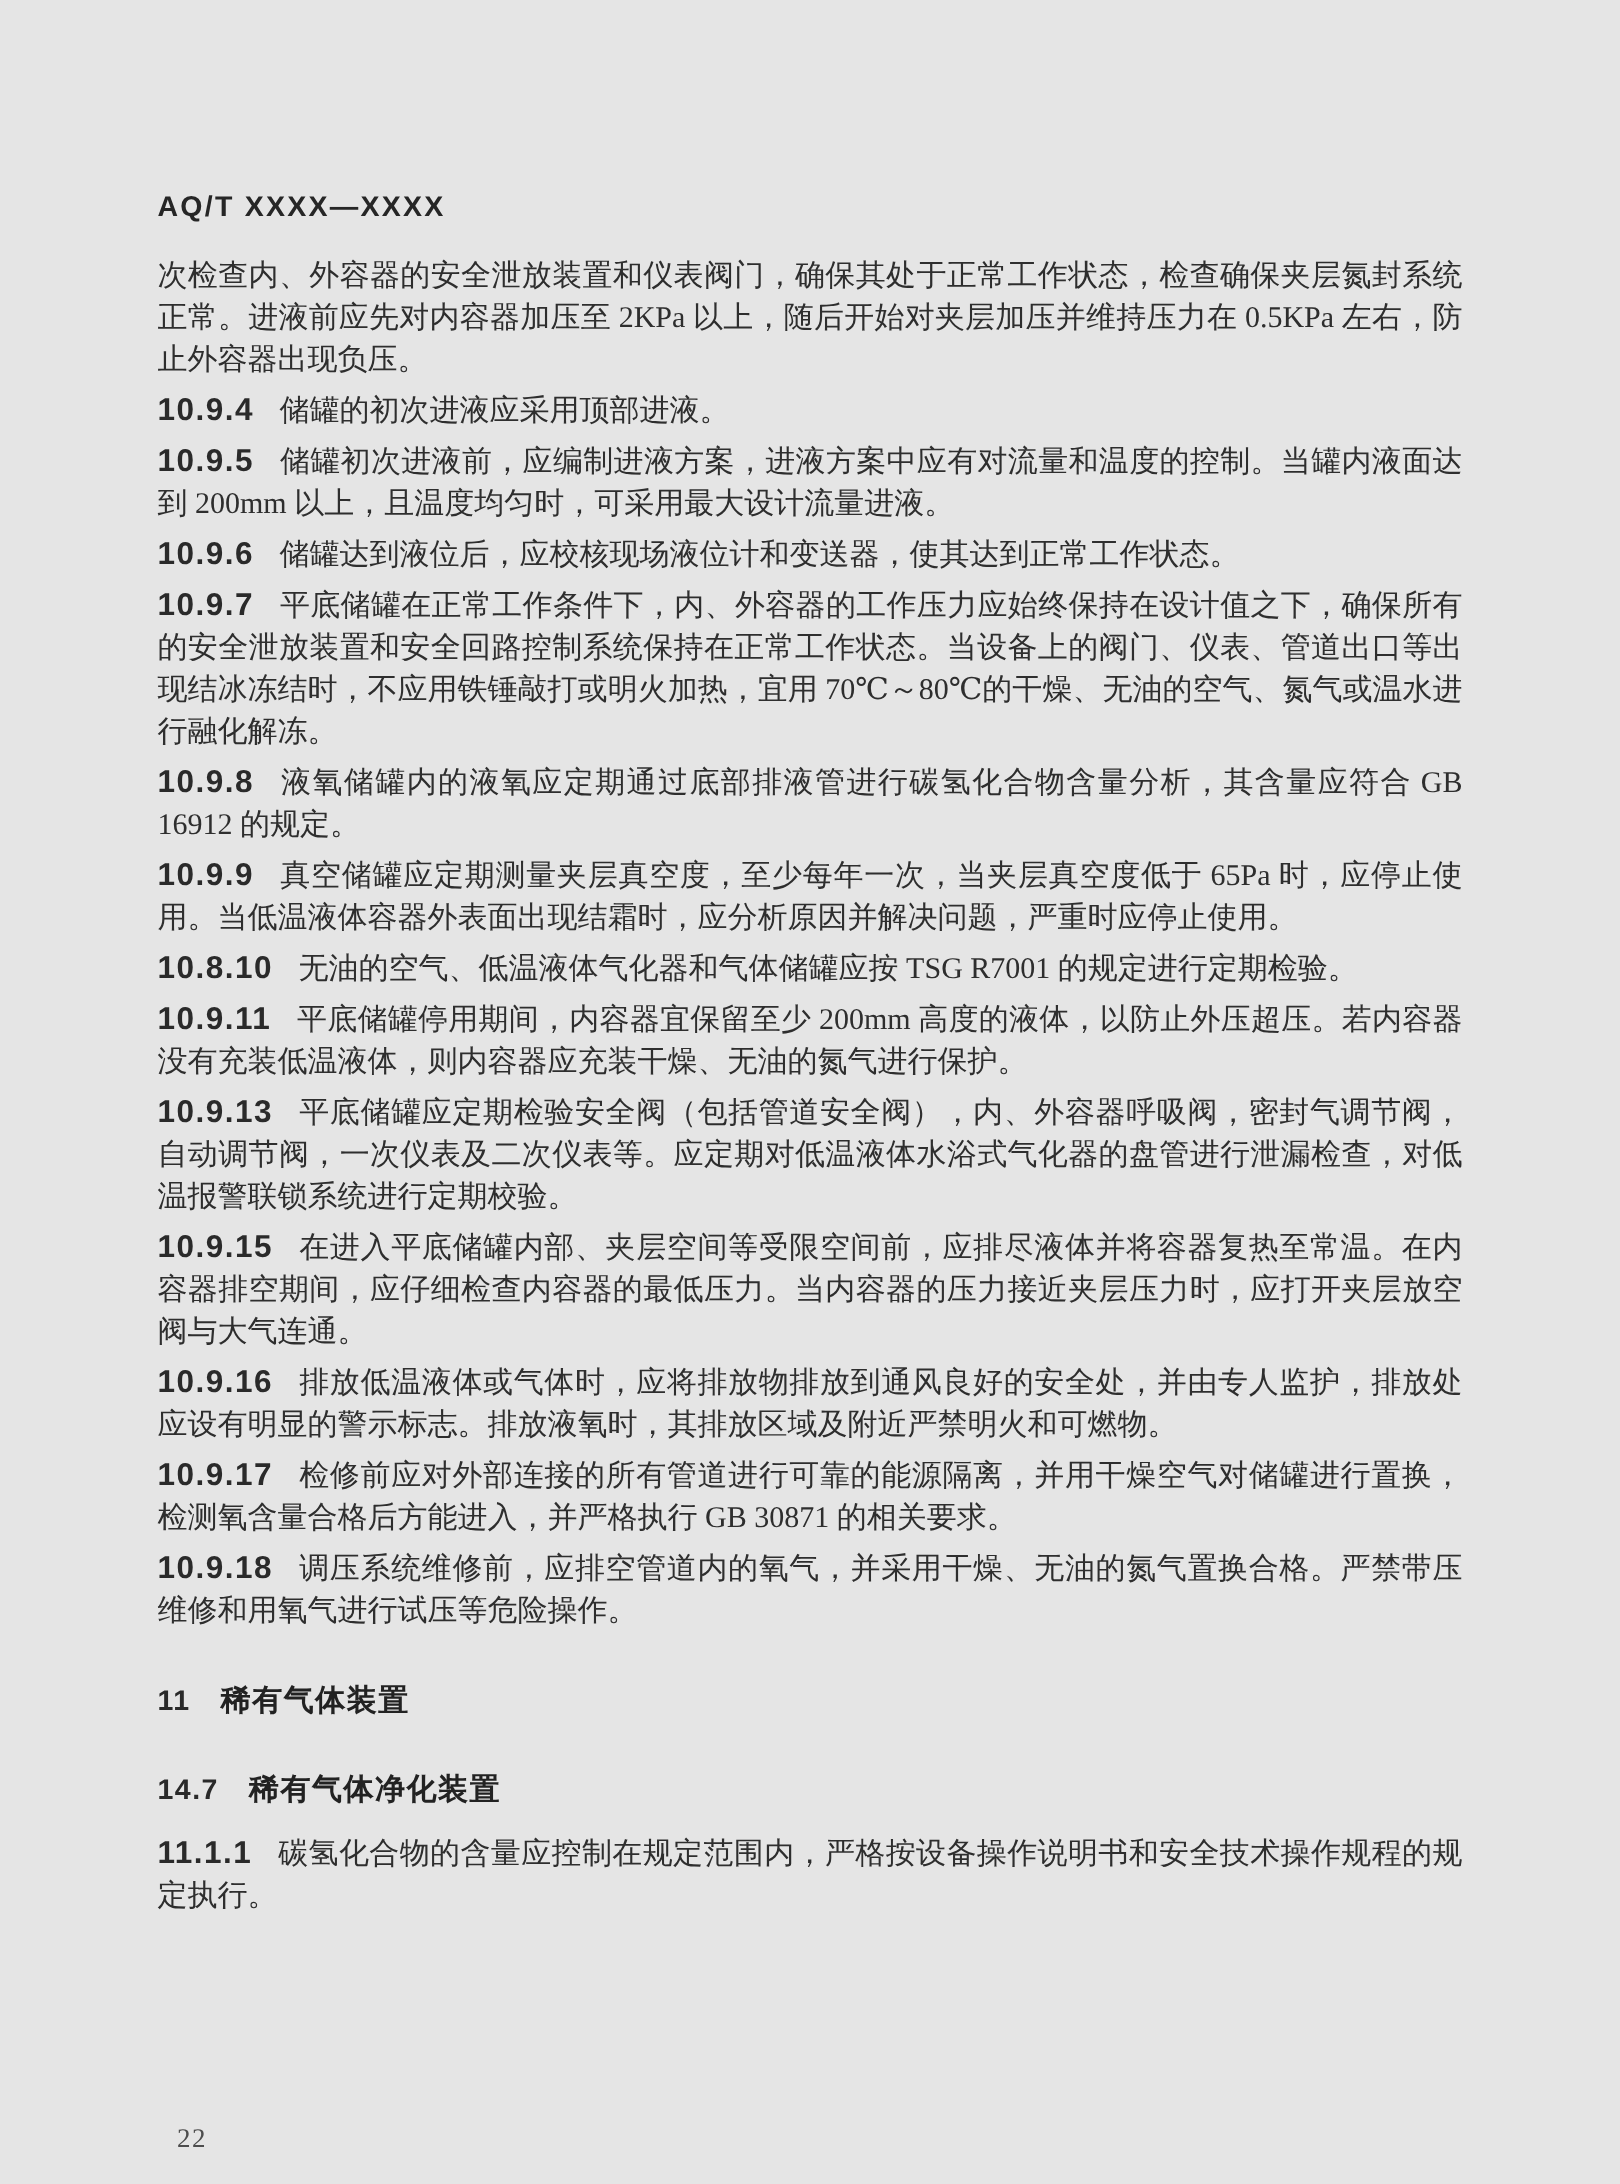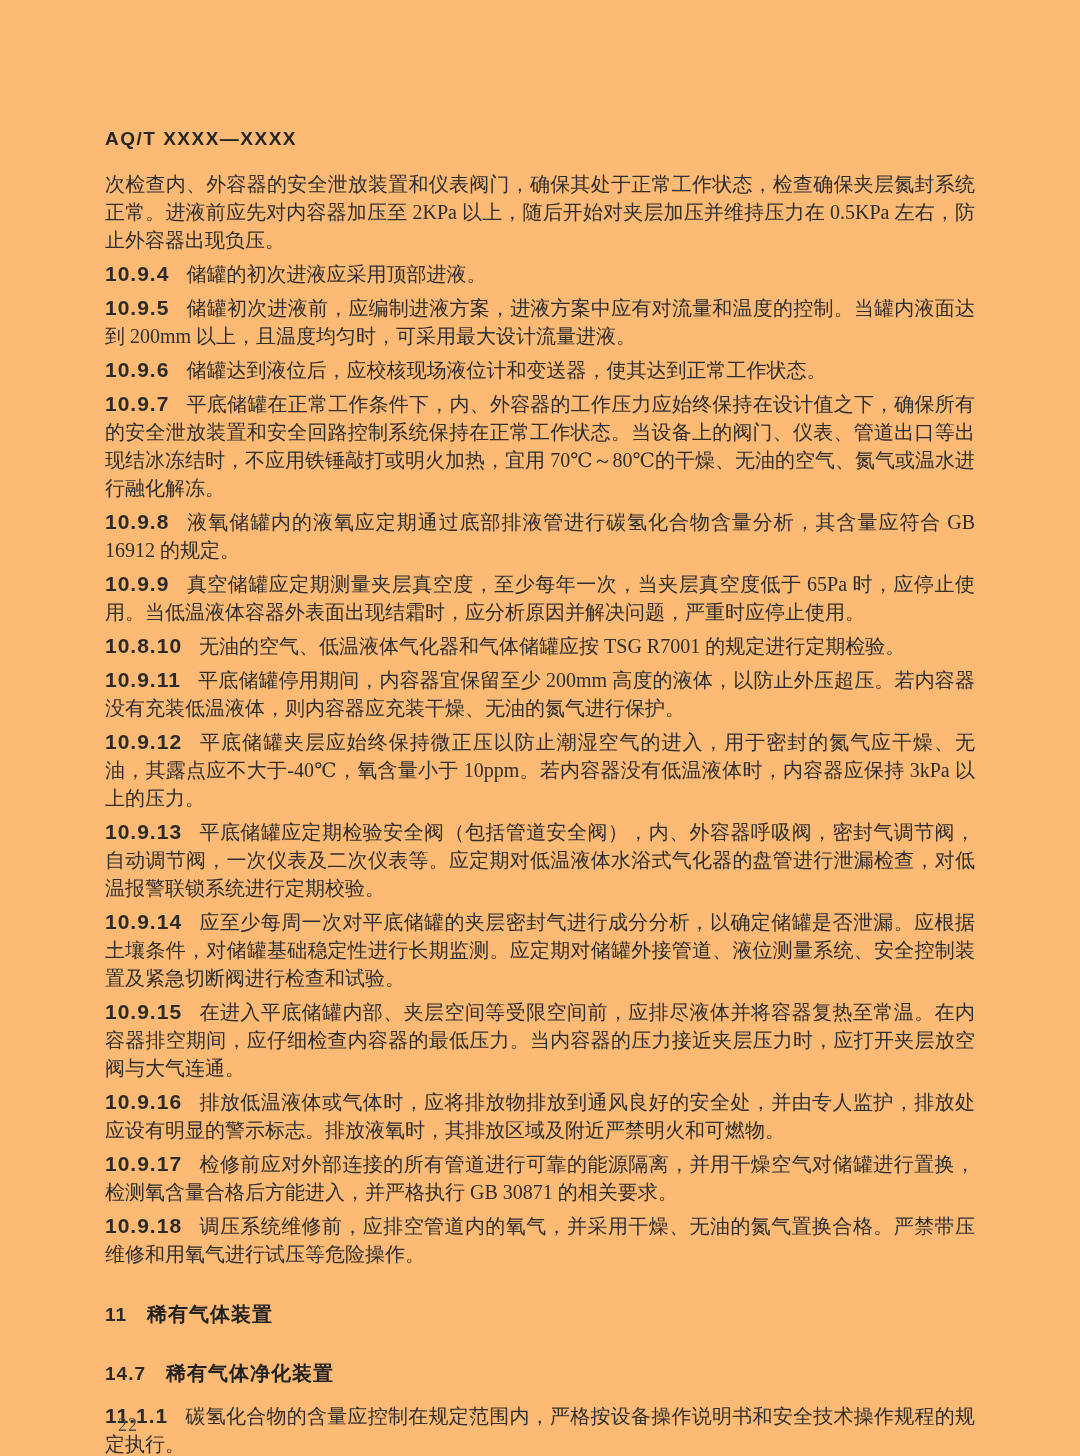--- a/index.html
+++ b/index.html
@@ -5,21 +5,21 @@
   html, body {
     margin: 0;
     padding: 0;
     background: #ffffff;
   }
   .page {
     position: relative;
     width: 1080px;
     height: 1456px;
     margin: 0 auto;
-    background: #fdba74;
+    background: #e5e5e5;
     box-sizing: border-box;
     padding: 127px 105px 0 105px;
     font-family: "Liberation Serif", "DejaVu Serif", serif;
     color: #2e2e2e;
     overflow: hidden;
   }
   .doc-header {
     font-family: "Liberation Sans", "DejaVu Sans", sans-serif;
     font-weight: 700;
     font-size: 19px;
@@ -80,23 +80,21 @@
   <div class="doc-body">
       <p class="para">次检查内、外容器的安全泄放装置和仪表阀门，确保其处于正常工作状态，检查确保夹层氮封系统正常。进液前应先对内容器加压至 2KPa 以上，随后开始对夹层加压并维持压力在 0.5KPa 左右，防止外容器出现负压。</p>
       <p class="para clause"><span class="num">10.9.4</span><span class="txt">储罐的初次进液应采用顶部进液。</span></p>
       <p class="para clause"><span class="num">10.9.5</span><span class="txt">储罐初次进液前，应编制进液方案，进液方案中应有对流量和温度的控制。当罐内液面达到 200mm 以上，且温度均匀时，可采用最大设计流量进液。</span></p>
       <p class="para clause"><span class="num">10.9.6</span><span class="txt">储罐达到液位后，应校核现场液位计和变送器，使其达到正常工作状态。</span></p>
       <p class="para clause"><span class="num">10.9.7</span><span class="txt">平底储罐在正常工作条件下，内、外容器的工作压力应始终保持在设计值之下，确保所有的安全泄放装置和安全回路控制系统保持在正常工作状态。当设备上的阀门、仪表、管道出口等出现结冰冻结时，不应用铁锤敲打或明火加热，宜用 70℃～80℃的干燥、无油的空气、氮气或温水进行融化解冻。</span></p>
       <p class="para clause"><span class="num">10.9.8</span><span class="txt">液氧储罐内的液氧应定期通过底部排液管进行碳氢化合物含量分析，其含量应符合 GB 16912 的规定。</span></p>
       <p class="para clause"><span class="num">10.9.9</span><span class="txt">真空储罐应定期测量夹层真空度，至少每年一次，当夹层真空度低于 65Pa 时，应停止使用。当低温液体容器外表面出现结霜时，应分析原因并解决问题，严重时应停止使用。</span></p>
       <p class="para clause"><span class="num">10.8.10</span><span class="txt">无油的空气、低温液体气化器和气体储罐应按 TSG R7001 的规定进行定期检验。</span></p>
       <p class="para clause"><span class="num">10.9.11</span><span class="txt">平底储罐停用期间，内容器宜保留至少 200mm 高度的液体，以防止外压超压。若内容器没有充装低温液体，则内容器应充装干燥、无油的氮气进行保护。</span></p>
-      <p class="para clause"><span class="num">10.9.12</span><span class="txt">平底储罐夹层应始终保持微正压以防止潮湿空气的进入，用于密封的氮气应干燥、无油，其露点应不大于-40℃，氧含量小于 10ppm。若内容器没有低温液体时，内容器应保持 3kPa 以上的压力。</span></p>
       <p class="para clause"><span class="num">10.9.13</span><span class="txt">平底储罐应定期检验安全阀（包括管道安全阀），内、外容器呼吸阀，密封气调节阀，自动调节阀，一次仪表及二次仪表等。应定期对低温液体水浴式气化器的盘管进行泄漏检查，对低温报警联锁系统进行定期校验。</span></p>
-      <p class="para clause"><span class="num">10.9.14</span><span class="txt">应至少每周一次对平底储罐的夹层密封气进行成分分析，以确定储罐是否泄漏。应根据土壤条件，对储罐基础稳定性进行长期监测。应定期对储罐外接管道、液位测量系统、安全控制装置及紧急切断阀进行检查和试验。</span></p>
       <p class="para clause"><span class="num">10.9.15</span><span class="txt">在进入平底储罐内部、夹层空间等受限空间前，应排尽液体并将容器复热至常温。在内容器排空期间，应仔细检查内容器的最低压力。当内容器的压力接近夹层压力时，应打开夹层放空阀与大气连通。</span></p>
       <p class="para clause"><span class="num">10.9.16</span><span class="txt">排放低温液体或气体时，应将排放物排放到通风良好的安全处，并由专人监护，排放处应设有明显的警示标志。排放液氧时，其排放区域及附近严禁明火和可燃物。</span></p>
       <p class="para clause"><span class="num">10.9.17</span><span class="txt">检修前应对外部连接的所有管道进行可靠的能源隔离，并用干燥空气对储罐进行置换，检测氧含量合格后方能进入，并严格执行 GB 30871 的相关要求。</span></p>
       <p class="para clause"><span class="num">10.9.18</span><span class="txt">调压系统维修前，应排空管道内的氧气，并采用干燥、无油的氮气置换合格。严禁带压维修和用氧气进行试压等危险操作。</span></p>
       <div class="heading h1"><span class="num">11</span><span class="ttl">稀有气体装置</span></div>
       <div class="heading h2"><span class="num">14.7</span><span class="ttl">稀有气体净化装置</span></div>
       <p class="para clause"><span class="num">11.1.1</span><span class="txt">碳氢化合物的含量应控制在规定范围内，严格按设备操作说明书和安全技术操作规程的规定执行。</span></p>
     </div>
 
   <div class="page-footer">22</div>

